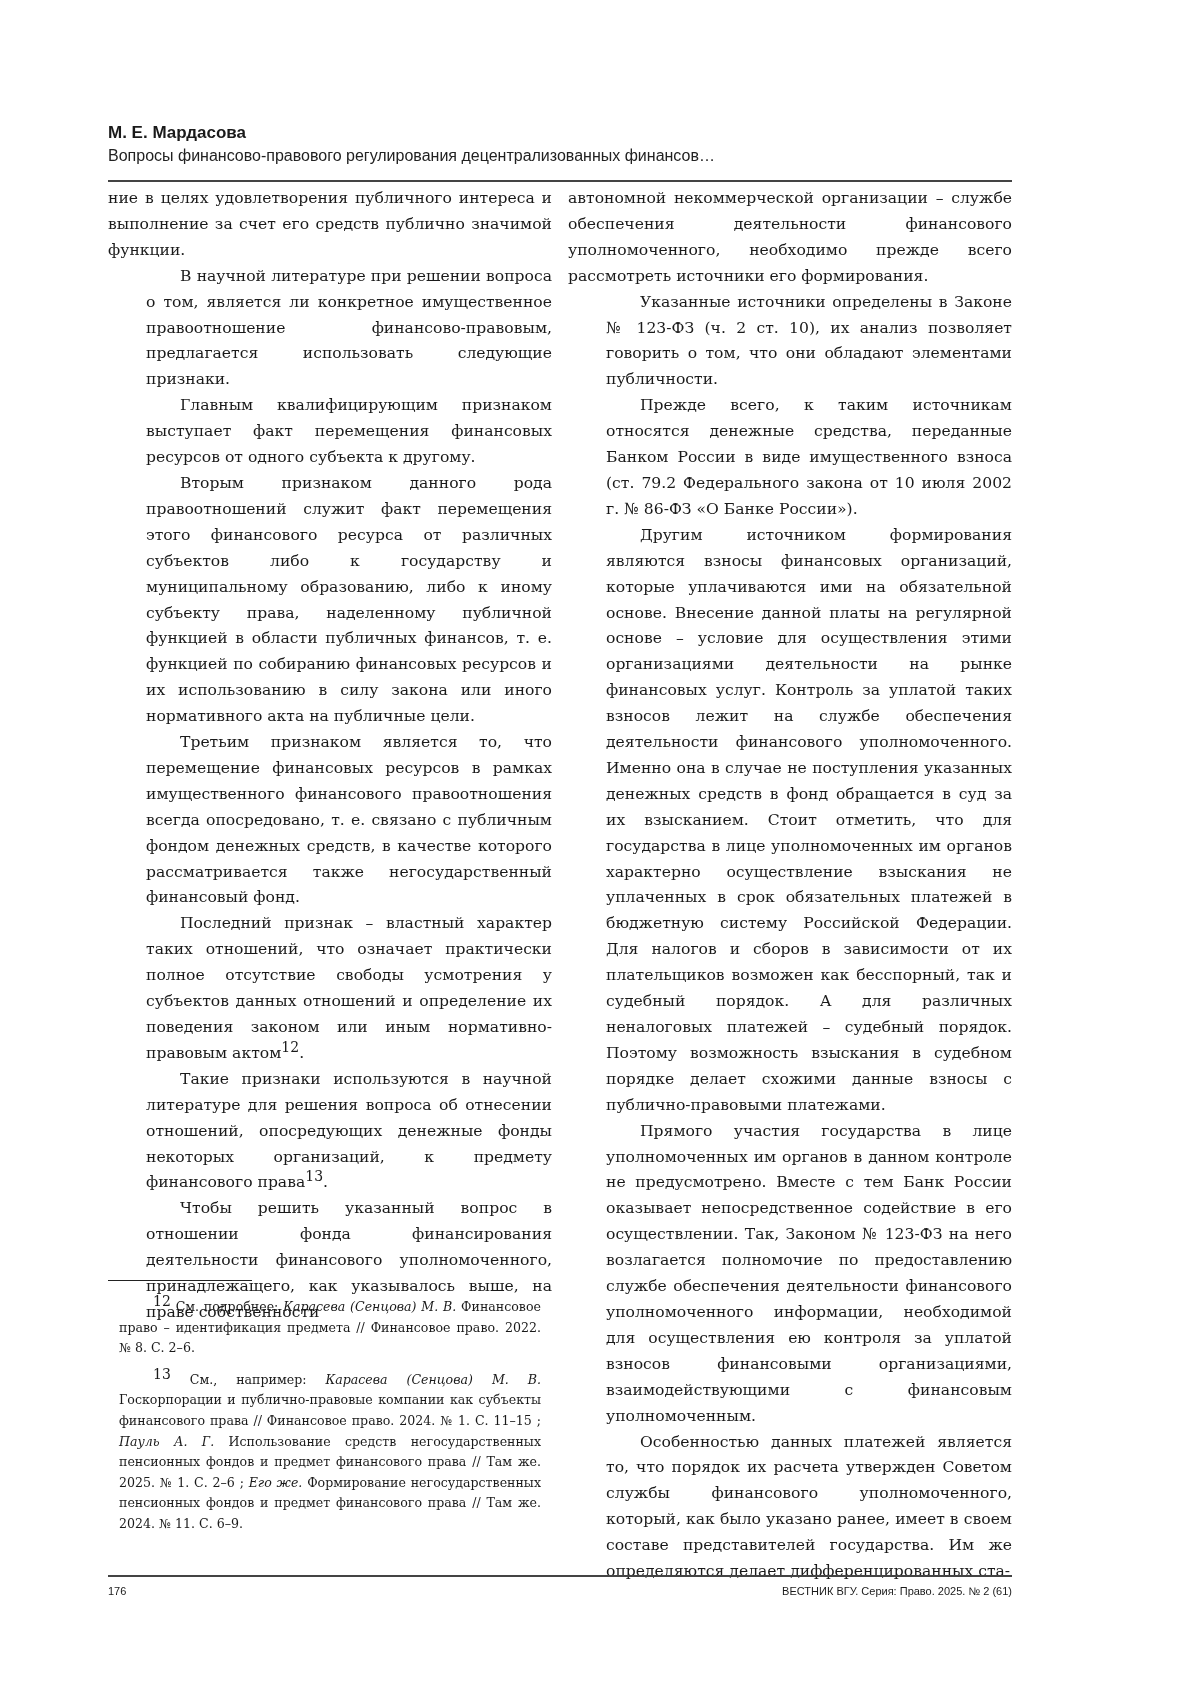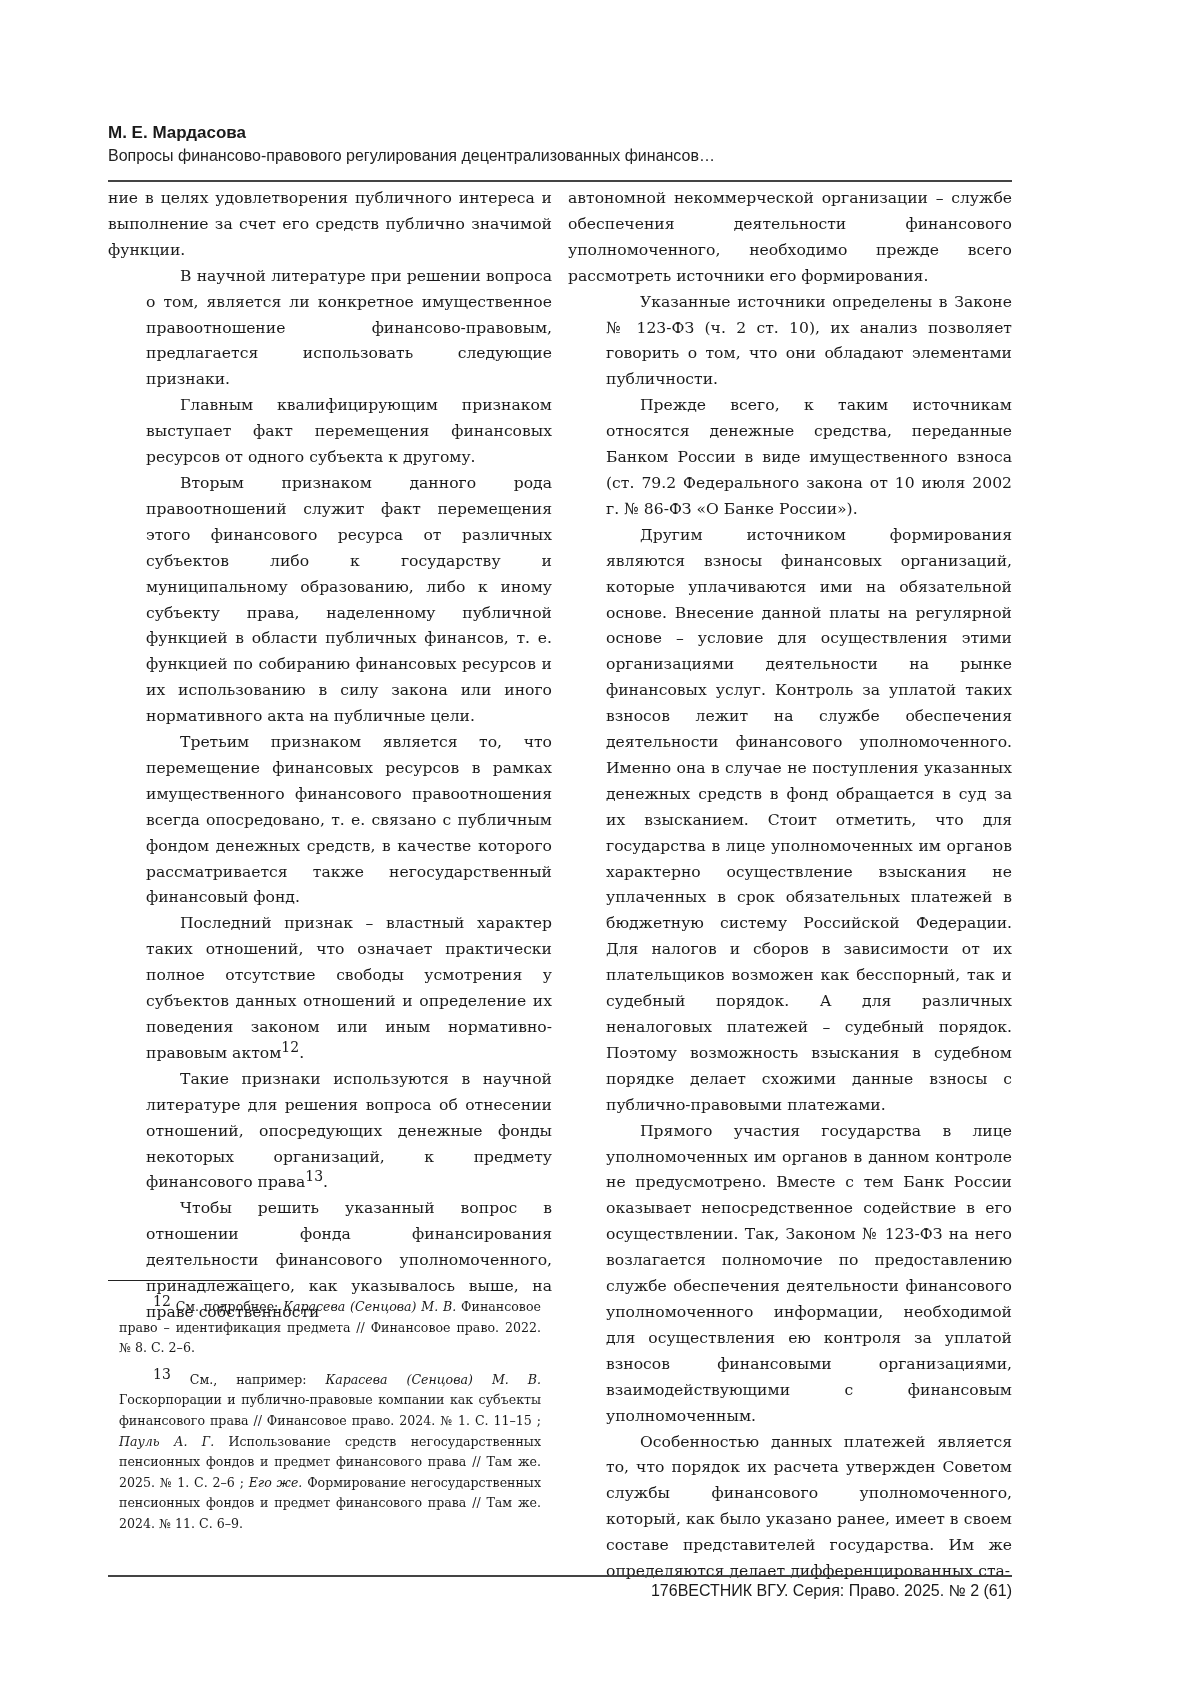--- a/index.html
+++ b/index.html
@@ -12,21 +12,21 @@
   .col-left { left: 108px; }
   .col-right { left: 568px; }
   .col p { margin: 0; }
   .col p.ind { text-indent: 34px; margin-left: 38px; }
   sup { font-size: 14px; line-height: 0; vertical-align: super; }
   .fn-rule { position: absolute; left: 108px; top: 1280px; width: 144px; height: 1px; background: #222; }
   .footnotes { position: absolute; left: 108px; top: 1286px; width: 444px; font-family: "DejaVu Serif", serif; font-size: 12.6px; line-height: 20.6px; text-align: justify; }
   .footnotes p { margin: 11px; text-indent: 34px; }
   .footnotes i { font-style: italic; }
   .rule-bottom { position: absolute; left: 108px; top: 1575px; width: 904px; height: 2px; background: #444; }
-  .footer { position: absolute; left: 108px; top: 1580px; width: 904px; font-family: "Liberation Sans", sans-serif; font-size: 16px; line-height: 22px; display: flex; justify-content: flex-end; }
+  .footer { position: absolute; left: 108px; top: 1580px; width: 904px; font-family: "Liberation Sans", sans-serif; font-size: 11px; line-height: 22px; display: flex; justify-content: space-between; }
 </style>
 </head>
 <body>
 
 <div class="header">
   <div class="author">М. Е. Мардасова</div>
   <div class="subtitle">Вопросы финансово-правового регулирования децентрализованных финансов…</div>
 </div>
 <div class="rule-top"></div>
 

